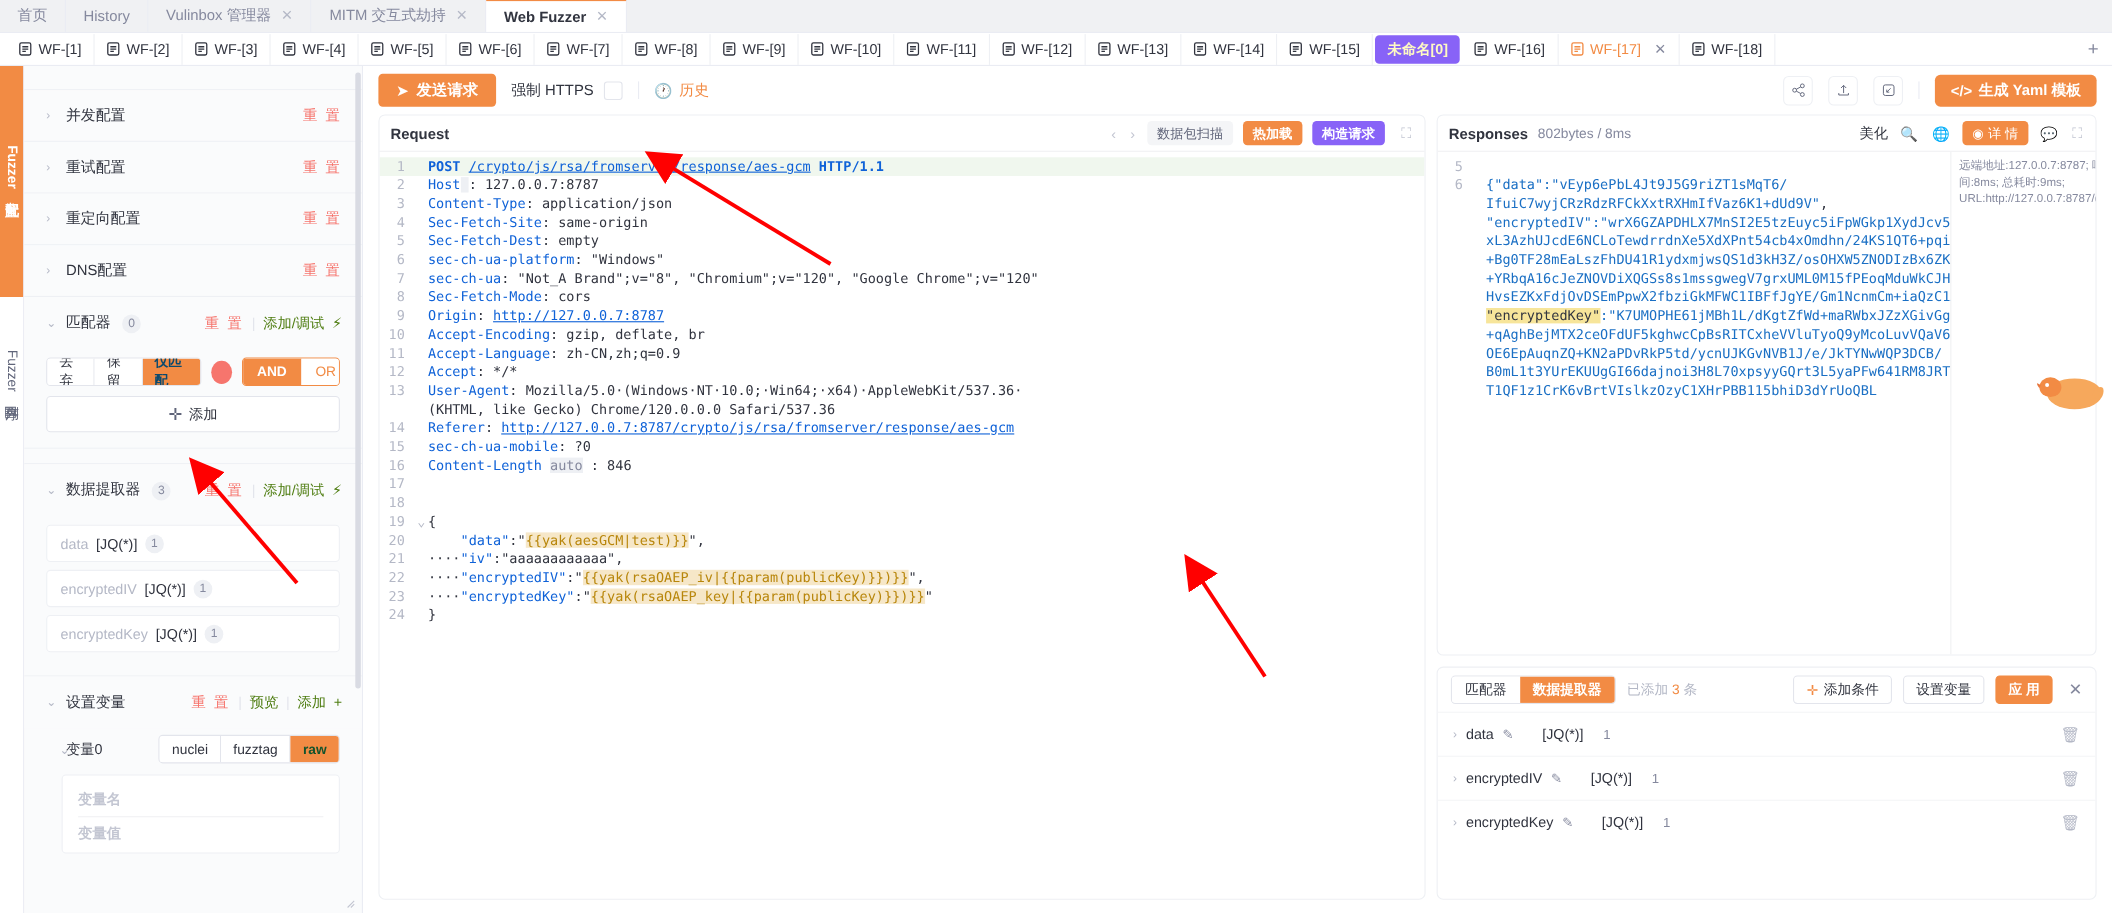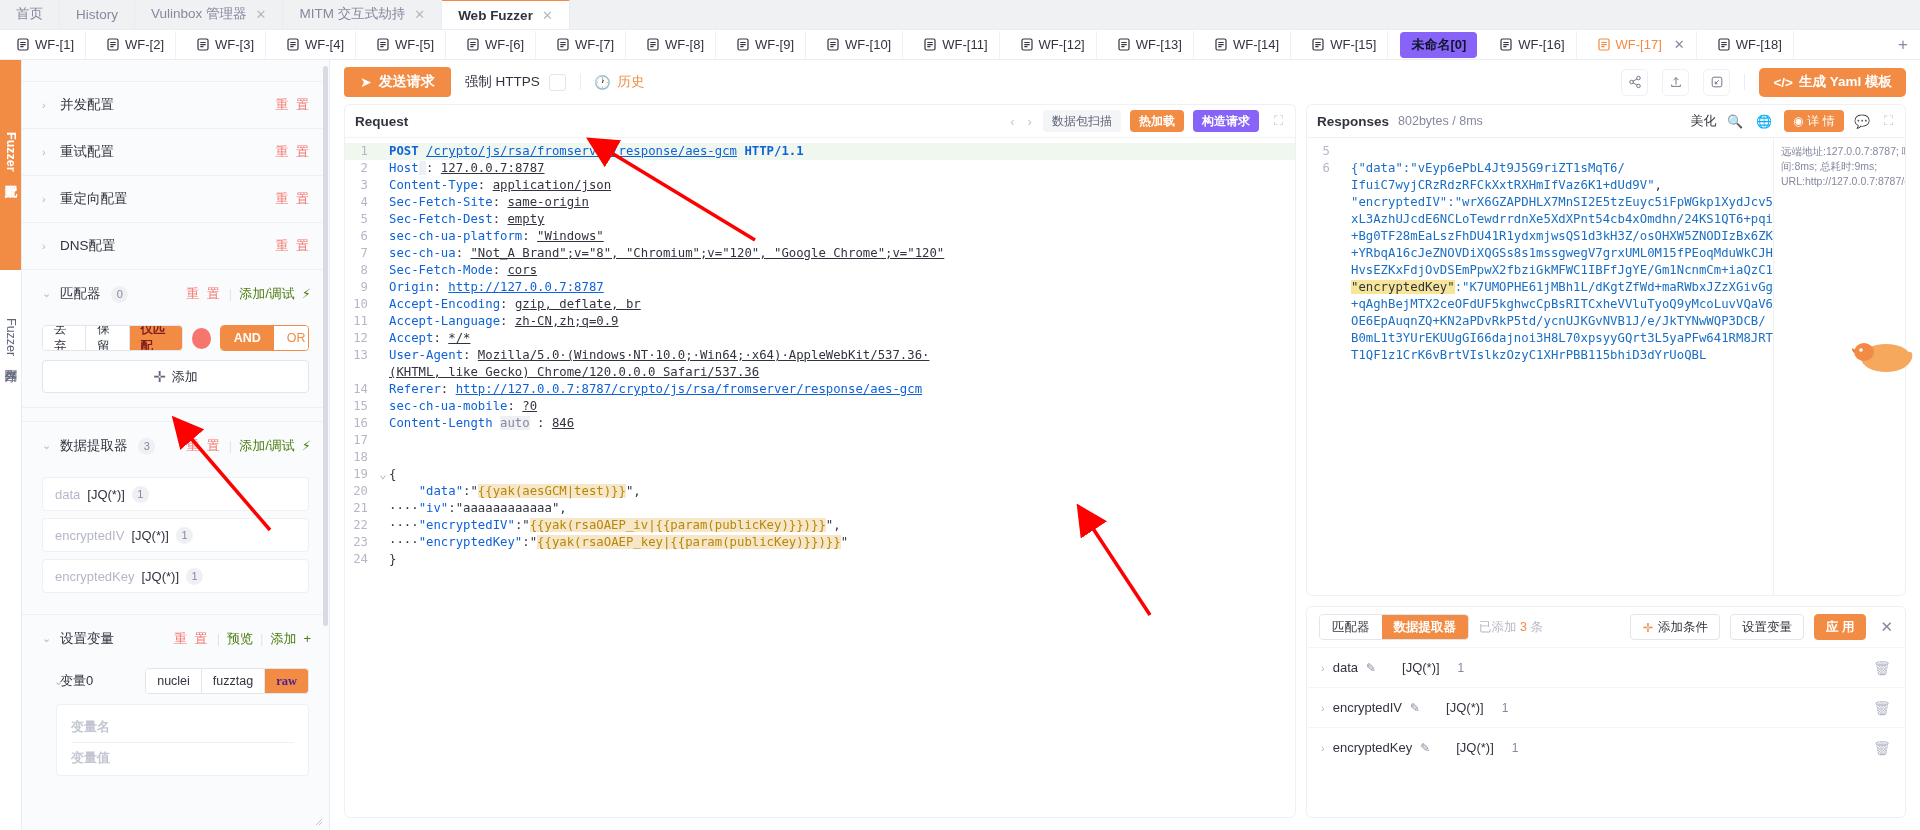--- a/index.html
+++ b/index.html
@@ -27,21 +27,21 @@
 
   
   .subtabs { height:30px; display:flex; align-items:center; background:#fff; border-bottom:1px solid #eaecf3; padding-left:6px; }
   .subtab {
     height:28px; display:flex; align-items:center; gap:6px; padding:0 11px;
     font-size:13px; color:#31343f; cursor:pointer; border-right:1px solid #eef0f4;
     white-space:nowrap;
   }
   .subtab .docico { width:12px; height:13px; display:inline-block; position:relative; flex:none;}
   .docico svg { display:block; }
-  .subtab.sel { background:#8863f7; color:#0f172a; border-radius:4px; height:26px; font-weight:600; border-right:none; margin:0 2px;justify-content:flex-end;}
+  .subtab.sel { background:#8863f7; color:#fef9c3; border-radius:4px; height:26px; font-weight:600; border-right:none; margin:0 2px;justify-content:flex-end;}
   .subtab.cur { color:#f28b44; }
   .subtab.cur .x { color:#85899e; font-size:13px; margin-left:6px;}
   .addtab { padding:0 12px; color:#85899e; font-size:17px; cursor:pointer; }
 
   
   .main { flex:1; display:flex; min-height:0; background:#f0f1f3; }
 
   
   .rail { width:22px; background:#fff; display:flex; flex-direction:column; border-right:1px solid #eaecf3;}
   .rail-item { writing-mode:vertical-rl; text-orientation:mixed; display:flex; align-items:center; justify-content:center;
@@ -65,21 +65,21 @@
   .cfg-row .reset { color:#f6756d; cursor:pointer; letter-spacing:2px;}
   .cfg-row .sep { color:#e3e5ec; }
   .cfg-row .addd { color:#4d7c0f; cursor:pointer; }
 
   .cfg-body { padding:8px 20px 14px 20px; background:#fafbfc; border-bottom:1px solid #eef0f4;}
   .seg { display:flex; align-items:center; gap:9px; margin-bottom:9px;}
   .segbox { display:flex; border:1px solid #e3e5ec; border-radius:4px; overflow:hidden; height:26px;}
   .segbox div { padding:0 11px; display:flex; align-items:center; font-size:12.5px; cursor:pointer;
      background:#fff; color:#31343f; border-right:1px solid #e3e5ec;}
   .segbox div:last-child { border-right:none; }
-  .segbox div.on { background:#f28b44; color:#7f1d1d; font-weight:600; }
+  .segbox div.on { background:#f28b44; color:#0c4a6e; font-weight:600; }
   .dot { width:21px; height:21px; border-radius:50%; background:#f6756d; }
   .segbox2 { display:flex; border:1px solid #f28b44; border-radius:4px; overflow:hidden; height:26px; }
   .segbox2 div { padding:0 13px; display:flex; align-items:center; font-size:12.5px; cursor:pointer; background:#fff; color:#f28b44;}
   .segbox2 div.on { background:#f28b44; color:#fff; font-weight:600; }
 
   .addbtn { height:33px; border:1px solid #e3e5ec; border-radius:4px; background:#fff;
     display:flex; align-items:center; justify-content:center; gap:6px; font-size:13px; color:#31343f; cursor:pointer;}
   .addbtn .plus { font-size:15px; color:#60657a; }
 
   .extractor-item {
@@ -132,21 +132,21 @@
   
   .code { flex:1; overflow:hidden; position:relative; font-family:"DejaVu Sans Mono","Liberation Mono",monospace;
      font-size:12.3px; line-height:17px; padding:5px 0 0 0; }
   .cl { display:flex; white-space:pre; }
   .cl.hl { background:#f0f7ee; }
   .gut { width:32px; text-align:right; padding-right:9px; color:#b4b8c6; flex:none; user-select:none;}
   .fold { width:12px; color:#b4b8c6; flex:none; text-align:center;}
   .tx { flex:1; min-width:0; }
   .k-method { color:#0f62d8; font-weight:bold;}
   .k-hdr { color:#0f62d8; }
-  .k-val { color:#31343f;text-decoration:underline; }
+  .k-val { color:#31343f; }
   .k-url { color:#0f62d8; text-decoration:underline;}
   .k-str { color:#31343f; }
   .k-tag { background:#f6e7c8; color:#b8860b; }
   .k-auto { background:#eef0f4; color:#85899e; }
   .k-brace { color:#31343f; }
   .k-q { color:#0f62d8; }
   .k-hlkey { background:#f7e59a; }
   .k-rsp { color:#1a6fc4; }
 
   
@@ -201,21 +201,21 @@
         <span>MITM 交互式劫持</span>
         <span class="x">✕</span>
       </div>
       <div class="toptab active">
         <span>Web Fuzzer</span>
         <span class="x">✕</span>
       </div>
     </div>
 
   <div class="subtabs">
-    <div style="display:flex;align-items:center;flex:1;overflow:hidden;gap:10px;" id="subtabs">
+    <div style="display:flex;align-items:center;flex:1;overflow:hidden;" id="subtabs">
         <div class="subtab">
           <span class="docico">
             <svg width="12" height="13" viewBox="0 0 12 13">
               <rect x="1" y="1" width="10" height="11" rx="1.5" fill="none" stroke="currentColor" stroke-width="1.2"></rect>
               <path d="M3.3 4.5h5.4M3.3 6.6h5.4M3.3 8.7h3.2" stroke="currentColor" stroke-width="1.2"></path>
             </svg>
           </span>
           <span>WF-[1]</span>
         </div>
         <div class="subtab">
@@ -503,21 +503,21 @@
             <span class="addd">添加</span>
             <span class="addd">+</span>
           </span>
         </div>
         <div class="varrow">
           <span class="caret">⌄</span>
           <span class="label">变量0</span>
           <span class="segbox" id="var-modes">
               <div>nuclei</div>
               <div>fuzztag</div>
-              <div class="on" style="background: rgb(242, 139, 68); color: #4c1d95; font-family: Liberation Serif, serif;">raw</div>
+              <div class="on" style="background: rgb(242, 139, 68); color: #14532d;">raw</div>
             </span>
         </div>
         <div class="varbox">
           <div class="ln">变量名</div>
           <div class="ln2">变量值</div>
           <svg class="resizer" viewBox="0 0 8 8">
             <path d="M7 1L1 7M7 4L4 7" stroke="#c3c6d2" stroke-width="1" fill="none"></path>
           </svg>
         </div>
       </div>

